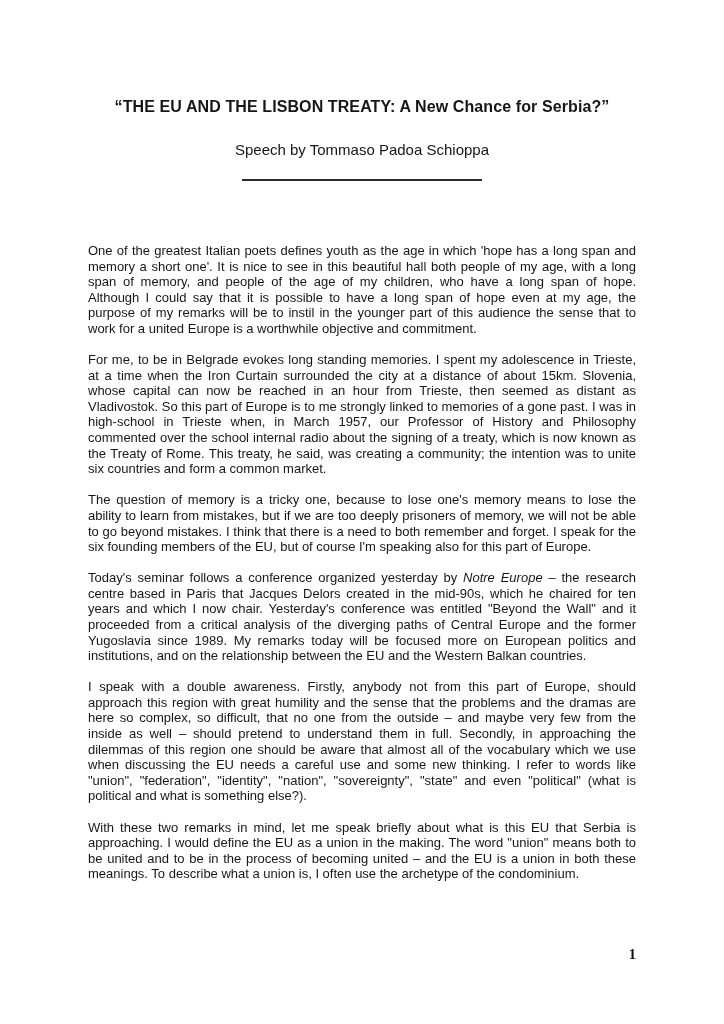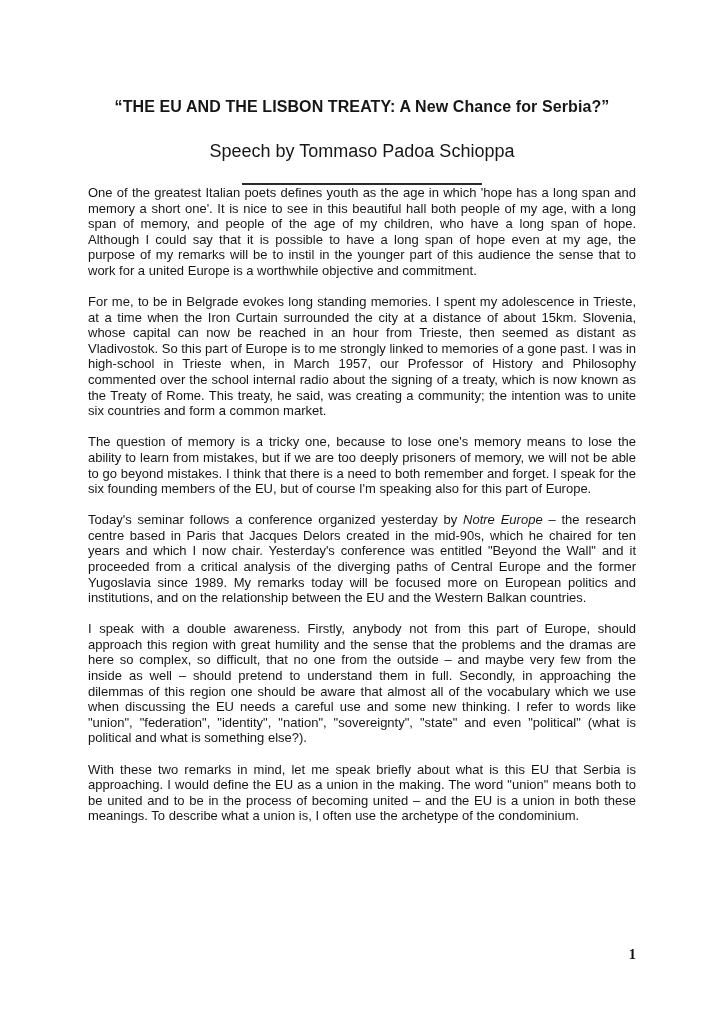--- a/index.html
+++ b/index.html
@@ -21,41 +21,42 @@
   .title {
     margin: 0;
     font-size: 16px;
     line-height: 19px;
     font-weight: bold;
     text-align: center;
     letter-spacing: 0.1px;
   }
   .speaker {
     margin-top: 25px;
-    font-size: 18px;
+    font-size: 15px;
     text-align: center;
   }
   .venue {
     margin-top: 17px;
     font-size: 13px;
     line-height: 16px;
     font-style: italic;
     text-align: center;
   }
   .venue sup {
     font-size: 9px;
     line-height: 0;
   }
   .divider {
     width: 240px;
     height: 2px;
     background: #2b2b2b;
     margin: 21px auto 0 auto;
   }
   .paragraphs {
+    margin-top: 62px;
     font-size: 13px;
     line-height: 15.6px;
     text-align: justify;
   }
   .paragraphs p {
     margin: 0 0 15.5px 0;
   }
   .paragraphs em {
   }
   .page-number {

